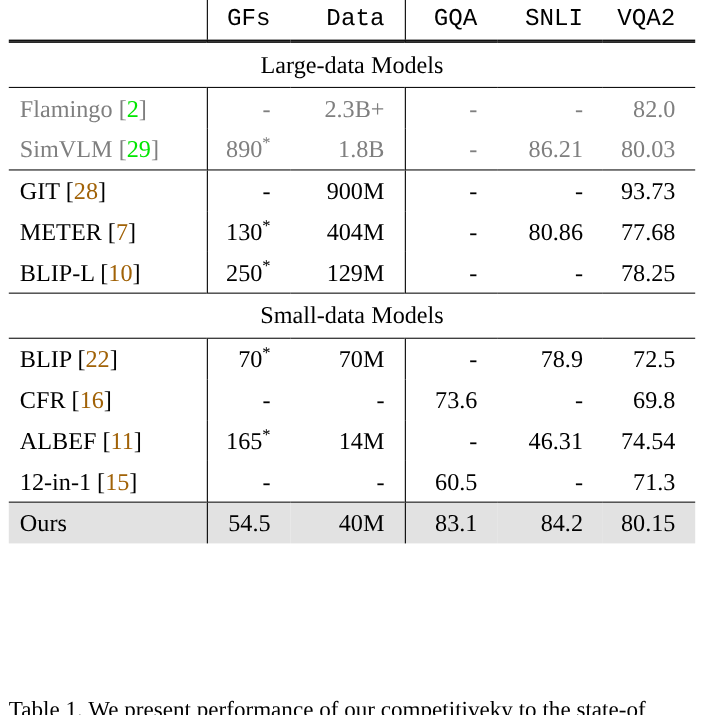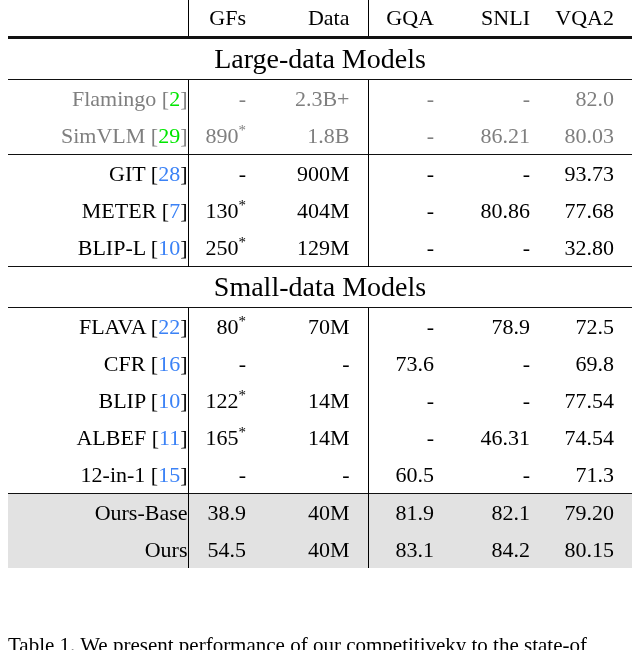--- a/index.html
+++ b/index.html
@@ -34,32 +34,33 @@
   col.c-vqa2   { width: 84px;  }
 
   td, th {
     padding: 0;
     font-weight: normal;
     vertical-align: middle;
     height: 37px;
     line-height: 37px;
   }
   .cell-model {
-    text-align: right;
+    text-align: left;
     padding-left: 10px;
     white-space: nowrap;
   }
   .cell-num {
     text-align: right;
     padding-right: 18px;
     white-space: nowrap;
   }
   th.cell-num, th.cell-model {
     height: 36px;
     line-height: 36px;
+    font-family: Liberation Mono, monospace;
   }
   
   .vsep-l { border-left: 1.4px solid #000; }
 
   
   .rule-row td {
     height: 0;
     line-height: 0;
     padding: 0;
   }
@@ -70,27 +71,27 @@
     border-top: 1.4px solid #111;
   }
   .hr-thin {
     border-top: 1.8px solid #111;
   }
 
   tr.section-row td {
     text-align: center;
     height: 40px;
     line-height: 40px;
-    font-size: 28px;
+    font-size: 22px;
     margin-top: 20px;
   }
 
   tr.dim { color: #7f7f7f; }
   tr.dim .cite { color: #00e600; }
-  .cite { color: #3b82f6; }
+  .cite { color: #a16207; }
   .bold { font-weight: normal; }
 
   tr.highlight td { background: #e2e2e2; }
 
   .sup {
     font-size: 0.68em;
     vertical-align: super;
     line-height: 0;
   }
   .caption {
@@ -175,81 +176,65 @@
           <td class="cell-num vsep-l"><span>-</span></td>
           <td class="cell-num"><span>80.86</span></td>
           <td class="cell-num"><span>77.68</span></td>
         </tr>
         <tr class="">
           <td class="cell-model"><span>BLIP-L</span><span> [</span><span class="cite">10</span><span>]</span></td>
           <td class="cell-num vsep-l"><span>250</span><span class="sup">*</span></td>
           <td class="cell-num"><span>129M</span></td>
           <td class="cell-num vsep-l"><span>-</span></td>
           <td class="cell-num"><span>-</span></td>
-          <td class="cell-num"><span>32.80</span></td>
+          <td class="cell-num"><span>78.25</span></td>
         </tr>
         <tr class="rule-row">
           <td colspan="6" class="hr-thin"></td>
         </tr>
         <tr class="section-row">
           <td colspan="6">Small-data Models</td>
         </tr>
         <tr class="rule-row">
           <td colspan="6" class="hr-thin"></td>
         </tr>
         <tr class="">
-          <td class="cell-model"><span>FLAVA</span><span> [</span><span class="cite">22</span><span>]</span></td>
-          <td class="cell-num vsep-l"><span>80</span><span class="sup">*</span></td>
+          <td class="cell-model"><span>BLIP</span><span> [</span><span class="cite">22</span><span>]</span></td>
+          <td class="cell-num vsep-l"><span>70</span><span class="sup">*</span></td>
           <td class="cell-num"><span>70M</span></td>
           <td class="cell-num vsep-l"><span>-</span></td>
           <td class="cell-num"><span>78.9</span></td>
           <td class="cell-num"><span>72.5</span></td>
         </tr>
         <tr class="">
           <td class="cell-model"><span>CFR</span><span> [</span><span class="cite">16</span><span>]</span></td>
           <td class="cell-num vsep-l"><span>-</span></td>
           <td class="cell-num"><span>-</span></td>
           <td class="cell-num vsep-l"><span>73.6</span></td>
           <td class="cell-num"><span>-</span></td>
           <td class="cell-num"><span>69.8</span></td>
-        </tr>
-        <tr class="">
-          <td class="cell-model"><span>BLIP</span><span> [</span><span class="cite">10</span><span>]</span></td>
-          <td class="cell-num vsep-l"><span>122</span><span class="sup">*</span></td>
-          <td class="cell-num"><span>14M</span></td>
-          <td class="cell-num vsep-l"><span>-</span></td>
-          <td class="cell-num"><span>-</span></td>
-          <td class="cell-num"><span>77.54</span></td>
         </tr>
         <tr class="">
           <td class="cell-model"><span>ALBEF</span><span> [</span><span class="cite">11</span><span>]</span></td>
           <td class="cell-num vsep-l"><span>165</span><span class="sup">*</span></td>
           <td class="cell-num"><span>14M</span></td>
           <td class="cell-num vsep-l"><span>-</span></td>
           <td class="cell-num"><span>46.31</span></td>
           <td class="cell-num"><span>74.54</span></td>
         </tr>
         <tr class="">
           <td class="cell-model"><span>12-in-1</span><span> [</span><span class="cite">15</span><span>]</span></td>
           <td class="cell-num vsep-l"><span>-</span></td>
           <td class="cell-num"><span>-</span></td>
           <td class="cell-num vsep-l"><span>60.5</span></td>
           <td class="cell-num"><span>-</span></td>
           <td class="cell-num"><span>71.3</span></td>
         </tr>
         <tr class="rule-row">
           <td colspan="6" class="hr-thin"></td>
-        </tr>
-        <tr class="highlight">
-          <td class="cell-model"><span>Ours-Base</span></td>
-          <td class="cell-num vsep-l"><span>38.9</span></td>
-          <td class="cell-num"><span>40M</span></td>
-          <td class="cell-num vsep-l"><span class="bold">81.9</span></td>
-          <td class="cell-num"><span class="bold">82.1</span></td>
-          <td class="cell-num"><span class="bold">79.20</span></td>
         </tr>
         <tr class="highlight">
           <td class="cell-model"><span>Ours</span></td>
           <td class="cell-num vsep-l"><span>54.5</span></td>
           <td class="cell-num"><span>40M</span></td>
           <td class="cell-num vsep-l"><span class="bold">83.1</span></td>
           <td class="cell-num"><span class="bold">84.2</span></td>
           <td class="cell-num"><span class="bold">80.15</span></td>
         </tr>
       </tbody>

